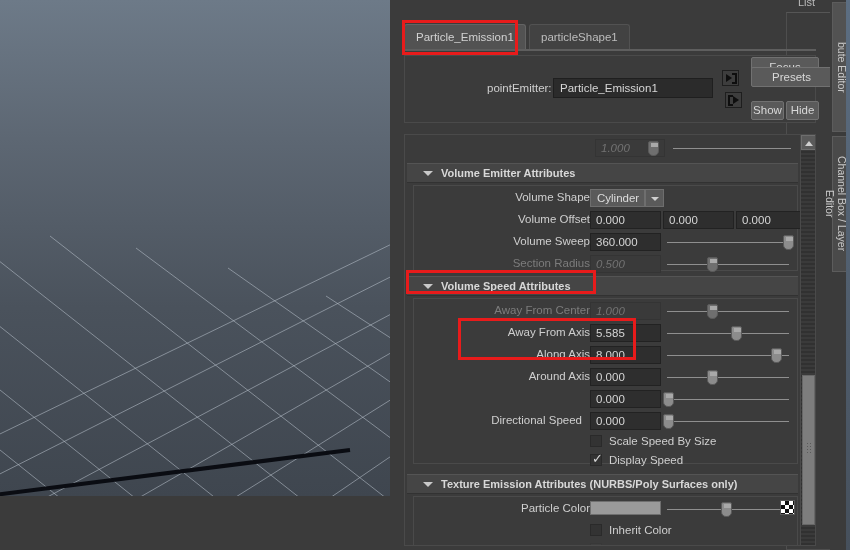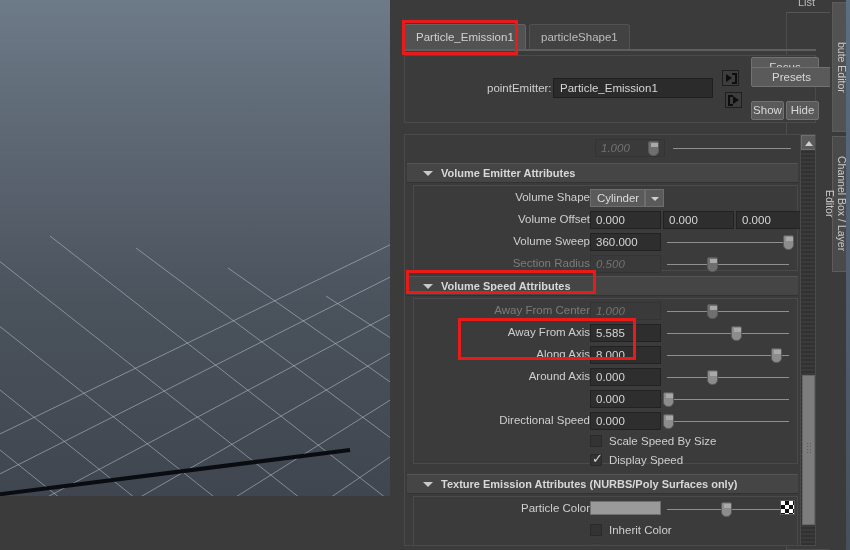--- a/index.html
+++ b/index.html
@@ -282,21 +282,21 @@
       <div class="knob" style="left:302px"></div>
     </div>
 
     <div class="row" style="top:254px">
       <div class="field" style="left:185px; width:71px;">0.000</div>
       <div class="slider" style="left:262px; width:122px;"></div>
       <div class="knob" style="left:258px"></div>
     </div>
 
     <div class="row" style="top:276px">
-      <div class="rlabel" style="right:208px">Directional Speed</div>
+      <div class="rlabel" style="right:216px">Directional Speed</div>
       <div class="field" style="left:185px; width:71px;">0.000</div>
       <div class="slider" style="left:262px; width:122px;"></div>
       <div class="knob" style="left:258px"></div>
     </div>
 
     <div class="cbox" style="left:185px; top:300px;"></div>
     <div class="ctext" style="left:204px; top:300px;">Scale Speed By Size</div>
 
     <div class="cbox" style="left:185px; top:319px;">
       <span class="ckmark">✓</span>

